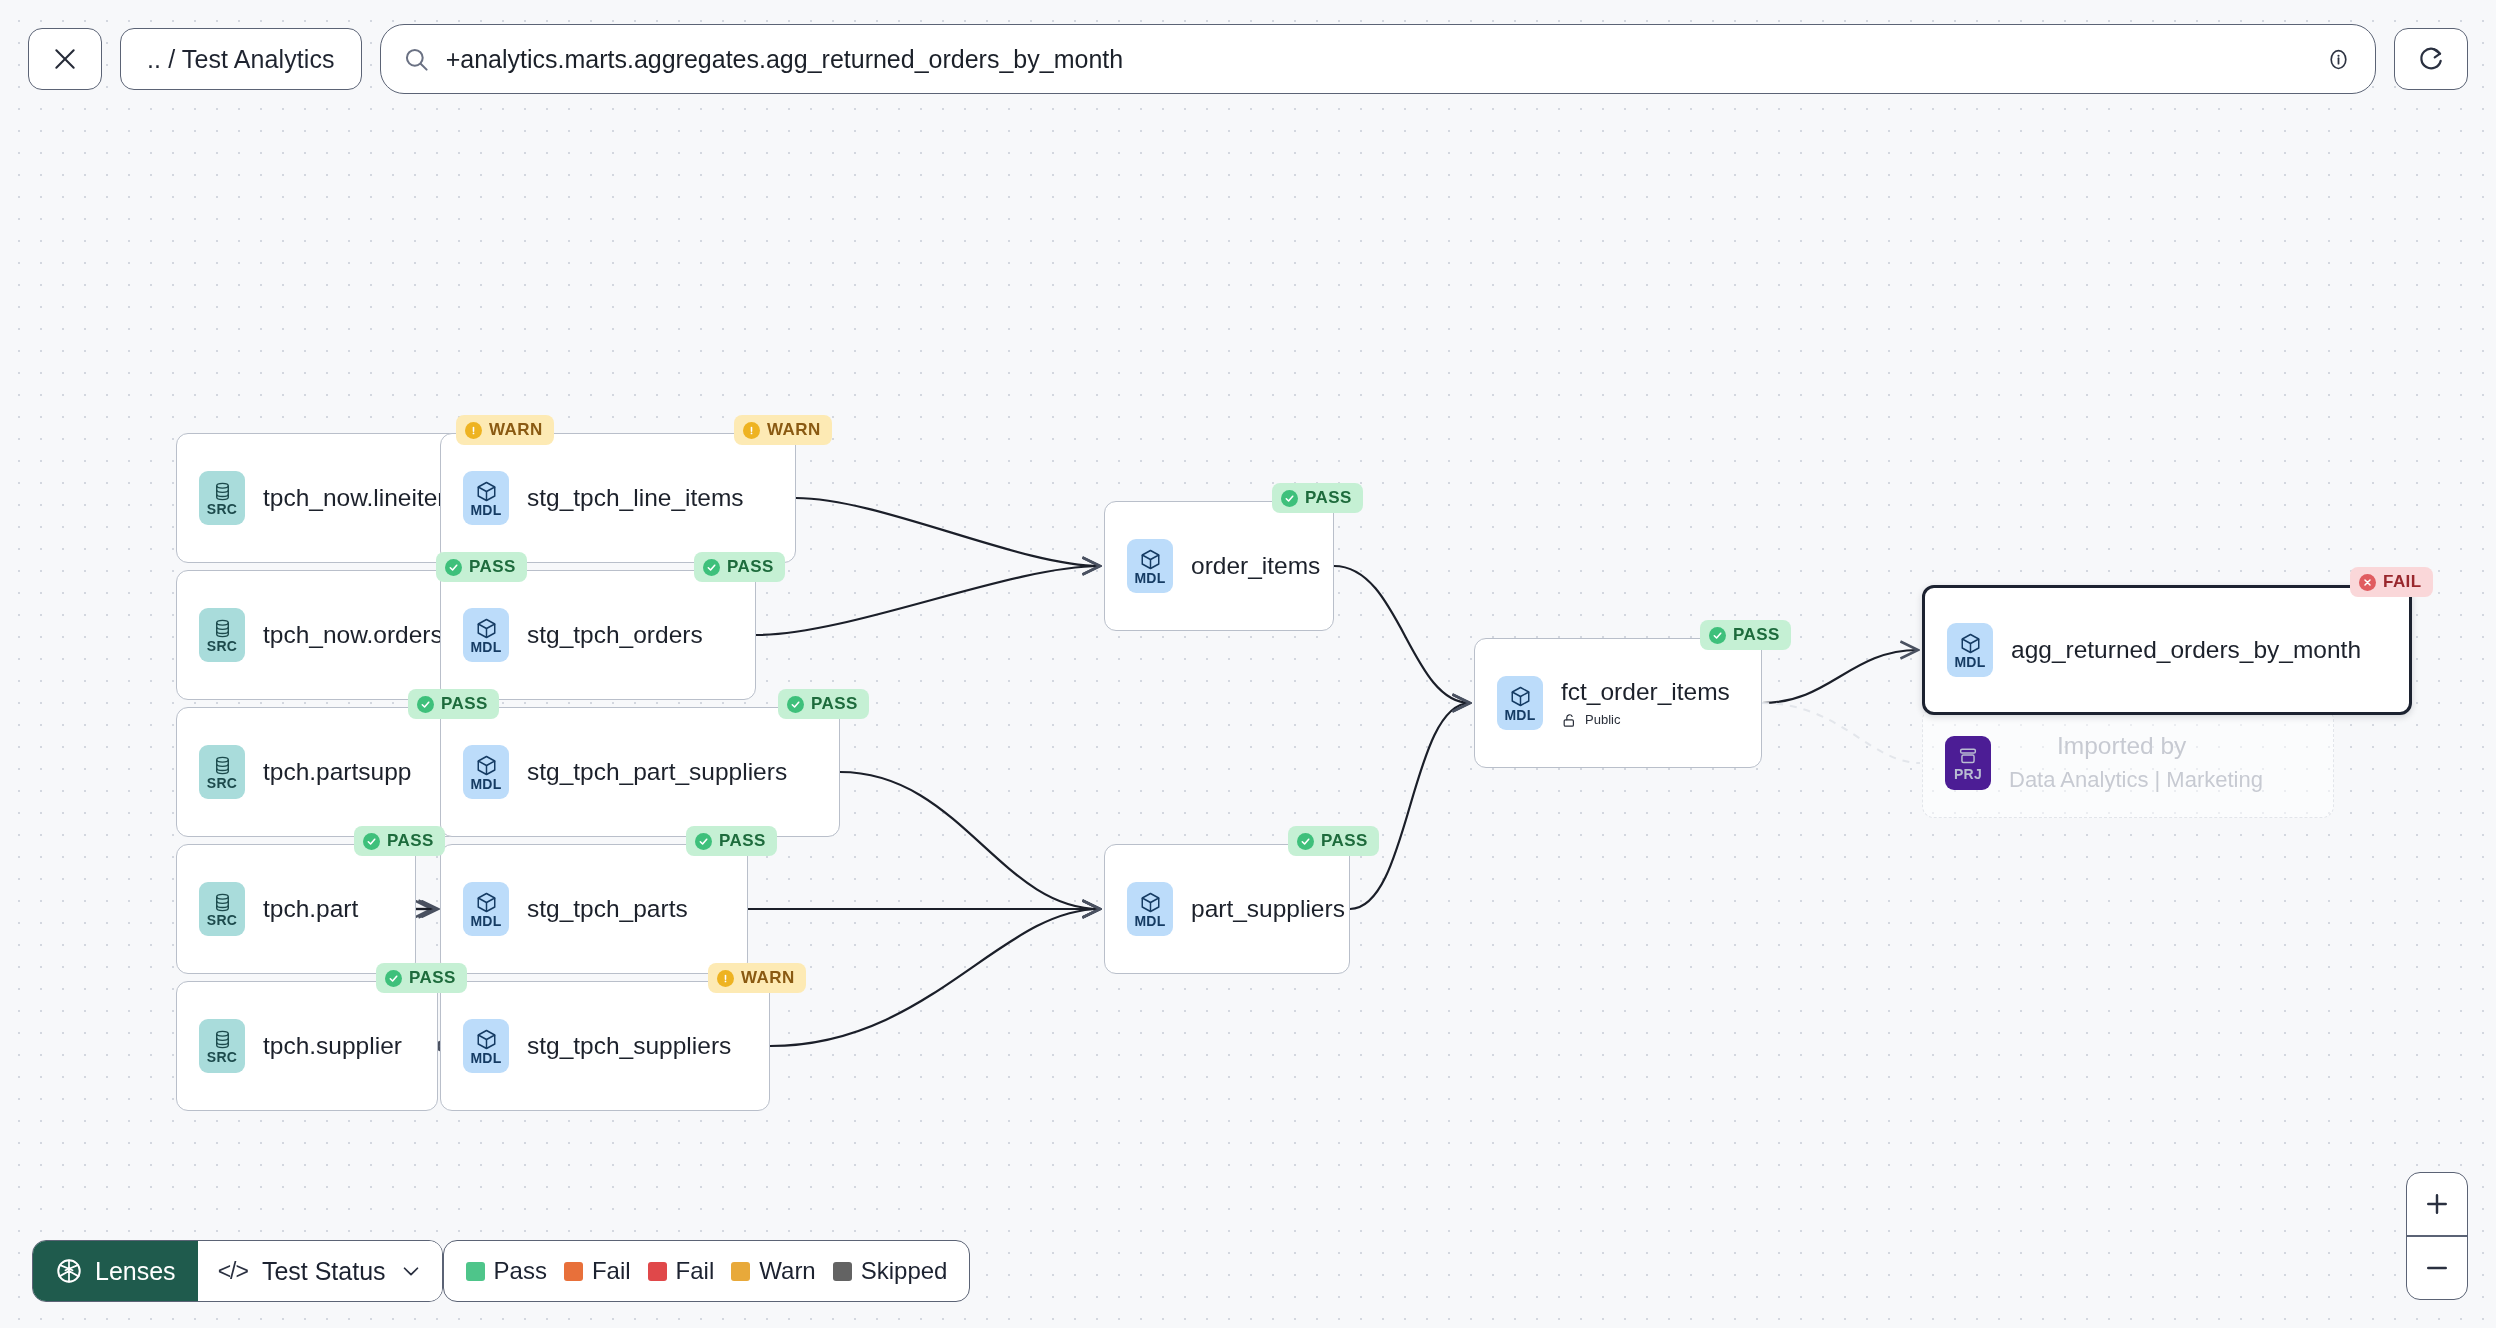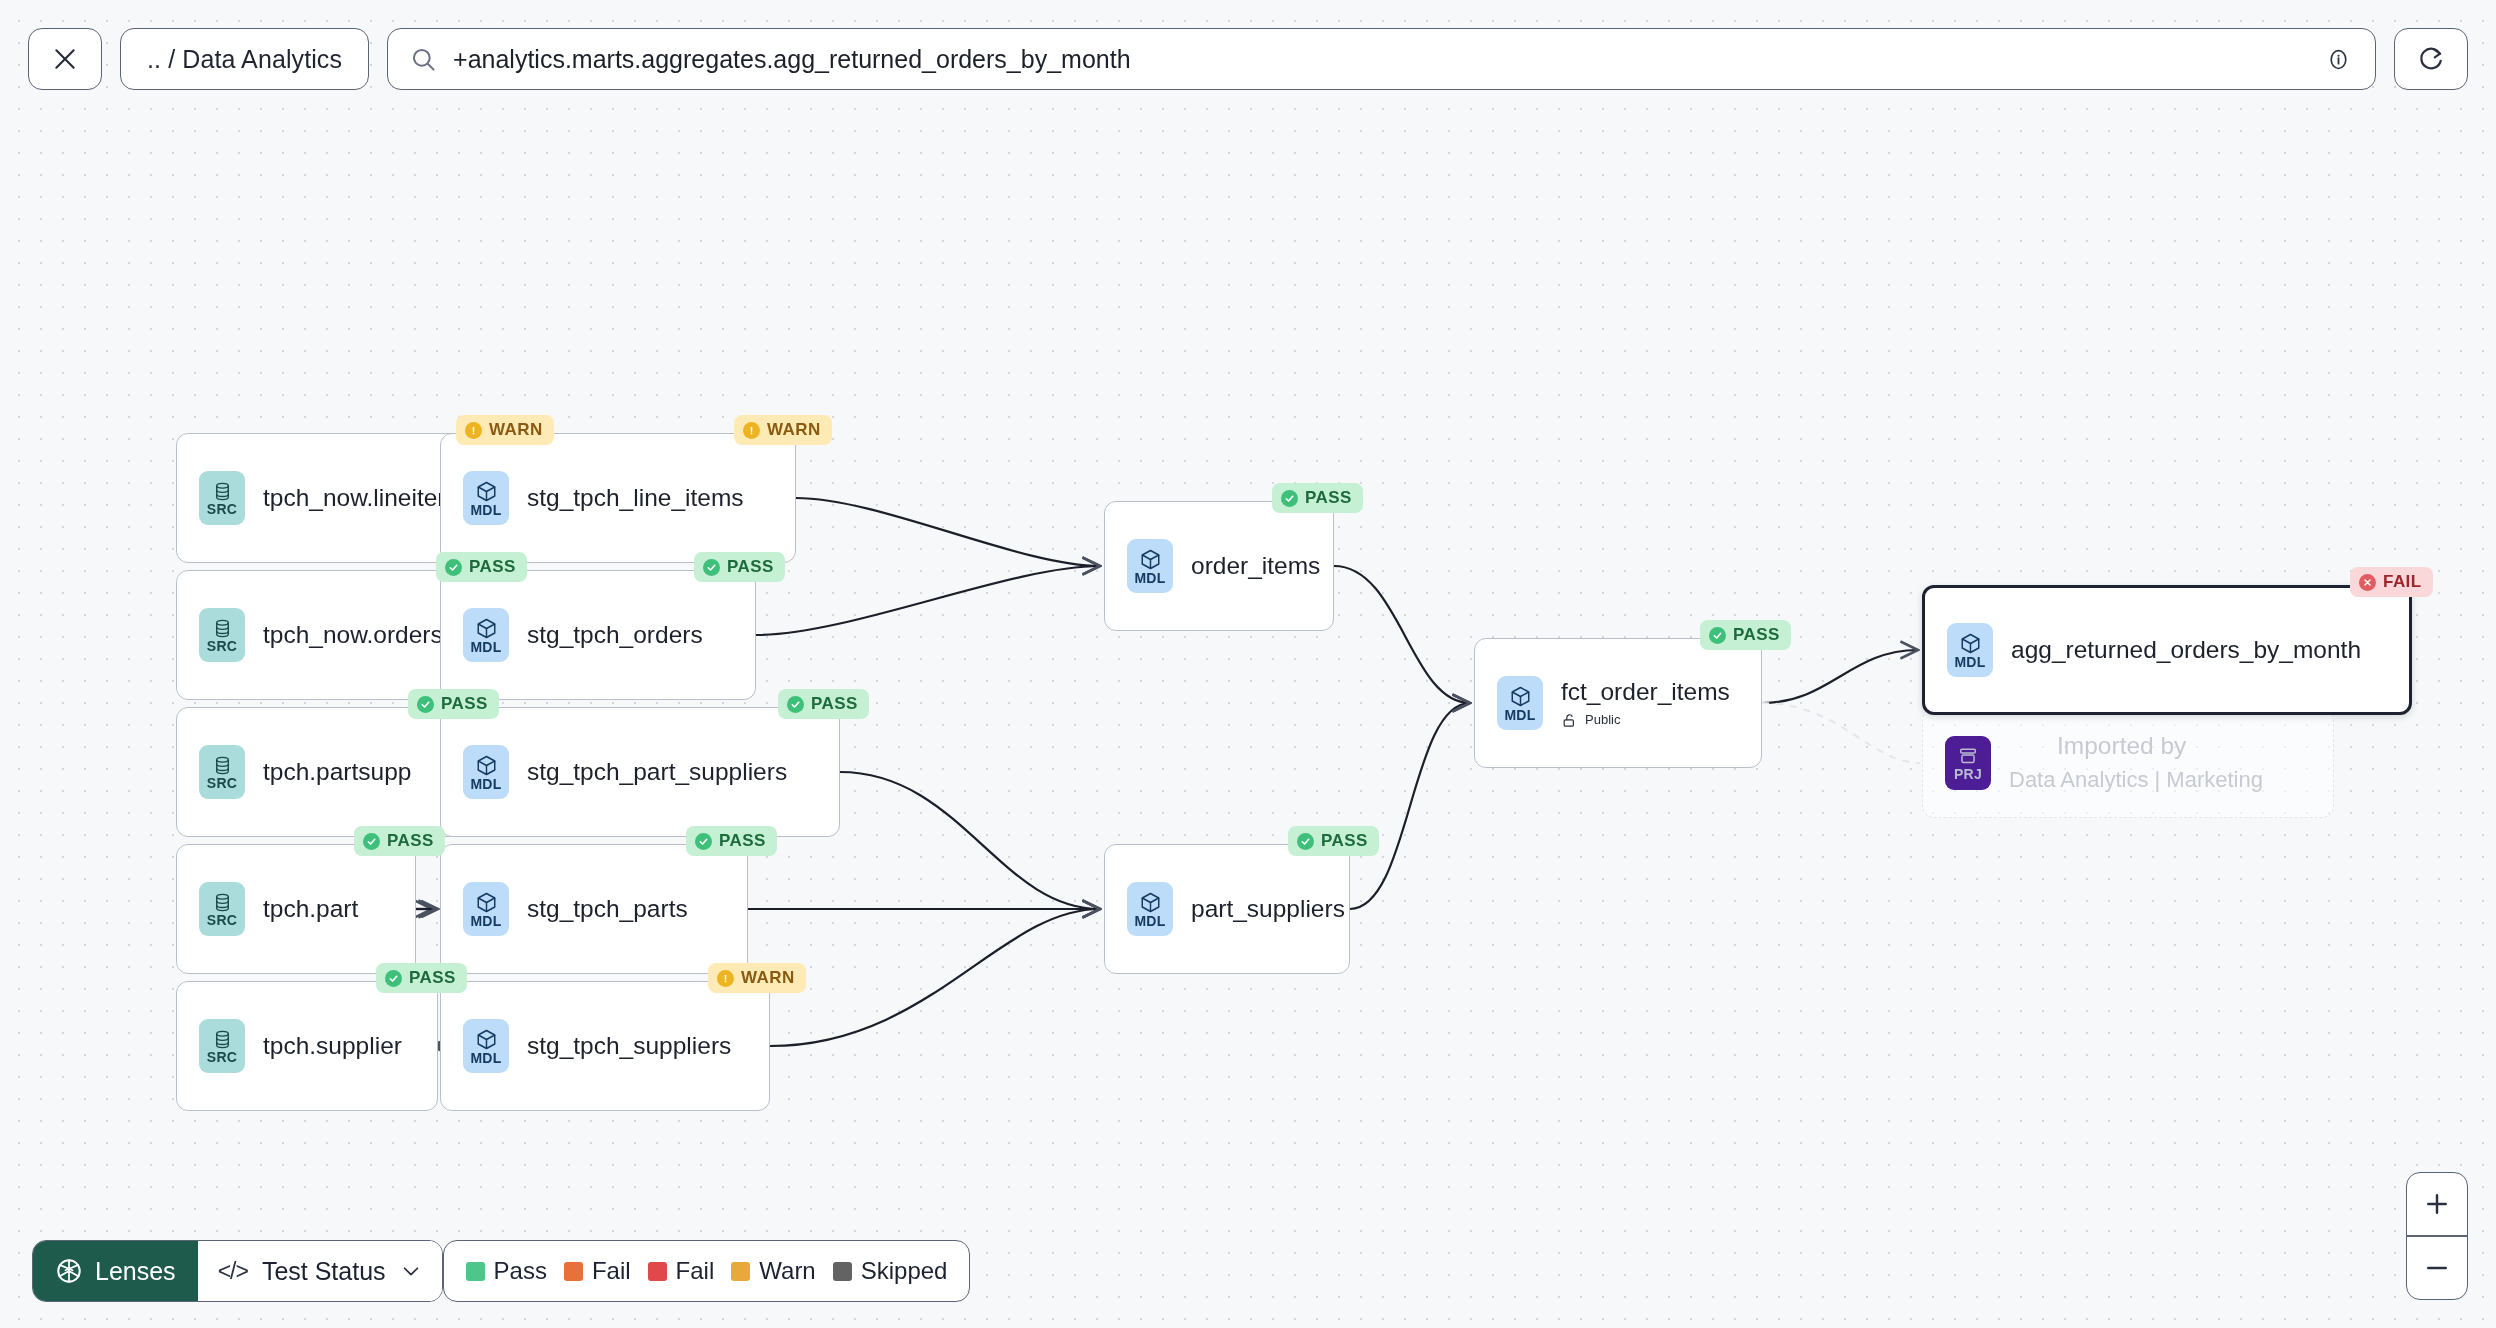--- a/index.html
+++ b/index.html
@@ -38,22 +38,22 @@
     cursor: pointer;
     color: #262b38;
   }
   .tb-close { width: 74px; flex: 0 0 74px; }
   .tb-crumb {
     flex: 0 0 auto; padding: 0 26px;
     font-size: 25px; color: #1f2430; letter-spacing: .1px;
     white-space: nowrap;
   }
   .tb-search {
-    flex: 1 1 auto; height: 62px;
-    background: #fff; border: 1.6px solid #5b6375; border-radius: 14px;
+    flex: 1 1 auto; height: 70px;
+    background: #fff; border: 1.6px solid #5b6375; border-radius: 24px;
     display: flex; align-items: center; gap: 16px;
     padding: 0 24px 0 22px;
     min-width: 0;
   }
   .tb-search .q {
     flex: 1 1 auto;
     font-size: 25px; color: #1b2029;
     white-space: nowrap; overflow: hidden; text-overflow: ellipsis;
   }
   .tb-refresh { width: 74px; flex: 0 0 74px; }
@@ -558,21 +558,21 @@
 
   <div class="topbar">
 
     <div class="tb-btn tb-close">
       <svg class="ico" width="26" height="26" viewBox="0 0 24 24">
         <path d="M4 4 L20 20 M20 4 L4 20" stroke="#262b38" stroke-width="1.9" fill="none" stroke-linecap="round"></path>
       </svg>
     </div>
 
     <div class="tb-btn tb-crumb">
-      <span>.. / Data Analytics</span>
+      <span>.. / Test Analytics</span>
     </div>
 
     <div class="tb-search">
       <svg class="ico" width="27" height="27" viewBox="0 0 24 24">
         <circle cx="10.5" cy="10.5" r="7" fill="none" stroke="#6a7183" stroke-width="1.8"></circle>
         <path d="M15.7 15.7 L21 21" stroke="#6a7183" stroke-width="1.8" stroke-linecap="round"></path>
       </svg>
       <span class="q" title="Search lineage">+analytics.marts.aggregates.agg_returned_orders_by_month</span>
       <svg class="ico" width="25" height="25" viewBox="0 0 24 24">
         <ellipse cx="12" cy="12" rx="7" ry="8.6" fill="none" stroke="#2d3342" stroke-width="1.6"></ellipse>

